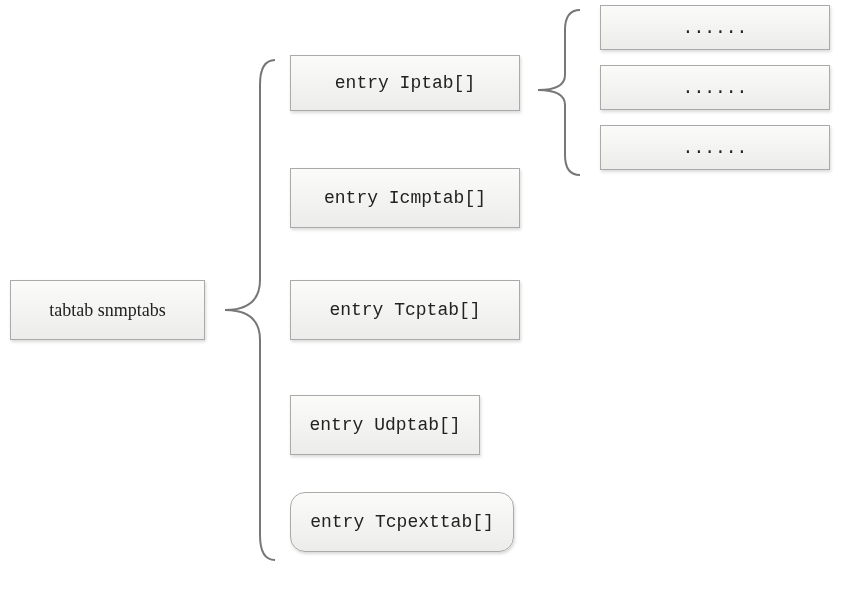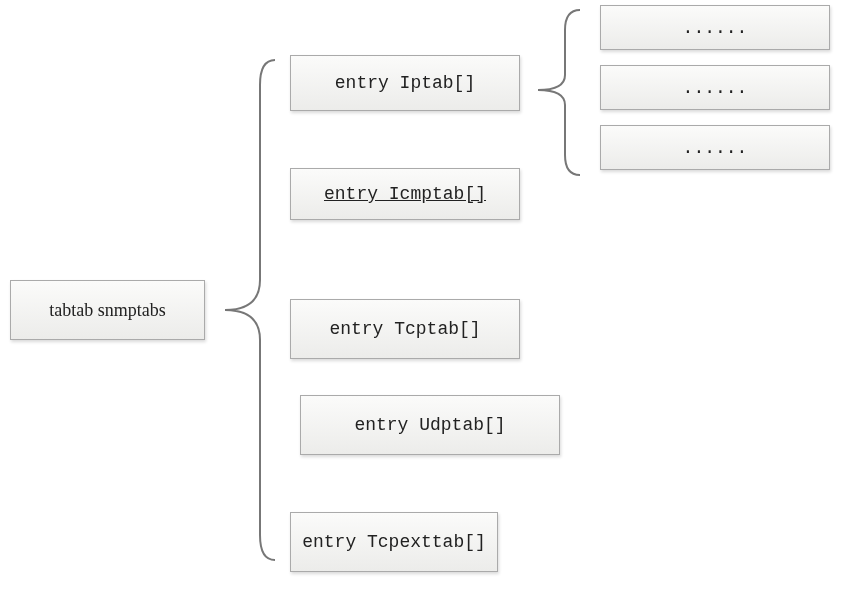--- a/index.html
+++ b/index.html
@@ -49,33 +49,33 @@
            Q45,255 10,255
            Q45,255 45,285
            L45,480
            Q45,505 60,505"></path>
 </svg>
 
 <div class="box" style="left:290px; top:55px; width:230px; height:56px;">
   <span>entry Iptab[]</span>
 </div>
 
-<div class="box" style="left:290px; top:168px; width:230px; height:52px;text-decoration:underline;">
+<div class="box" style="left:290px; top:168px; width:230px; height:60px;">
   <span>entry Icmptab[]</span>
 </div>
 
-<div class="box" style="left:290px; top:280px; width:230px; height:60px;margin-top:19px;">
+<div class="box" style="left:290px; top:280px; width:230px; height:60px;">
   <span>entry Tcptab[]</span>
 </div>
 
-<div class="box" style="left:300px; top:395px; width:260px; height:60px;">
+<div class="box" style="left:290px; top:395px; width:190px; height:60px;">
   <span>entry Udptab[]</span>
 </div>
 
-<div class="box" style="left:290px; top:512px; width:208px; height:60px;">
+<div class="box" style="left:290px; top:492px; width:224px; height:60px;border-radius:15px;">
   <span>entry Tcpexttab[]</span>
 </div>
 
 <svg class="brace" style="left:530px; top:5px;" width="55" height="175">
   <path d="M50,5
            Q35,5 35,25
            L35,70
            Q35,85 8,85
            Q35,85 35,100
            L35,150

